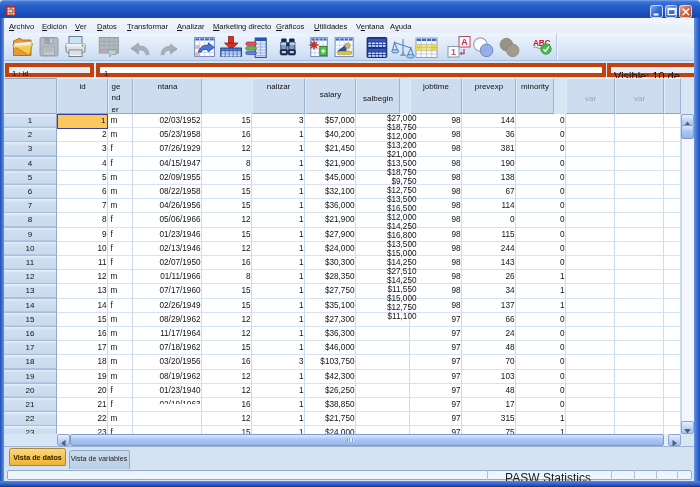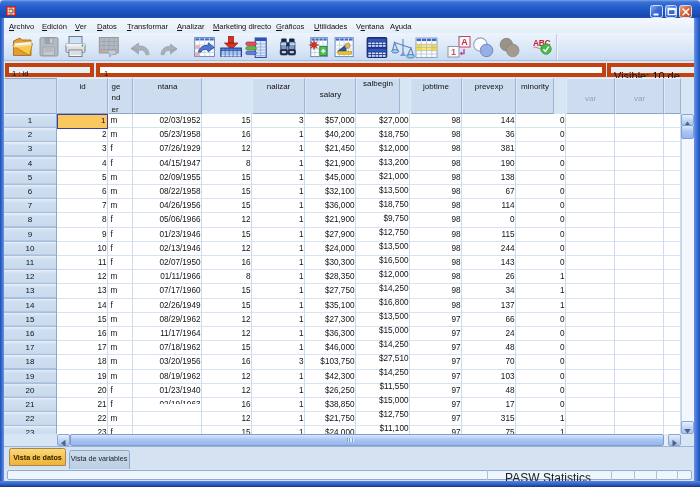--- a/index.html
+++ b/index.html
@@ -270,21 +270,21 @@
       </div>
 </div>
 <div class="h ab" style="left:4px;top:78px;width:53px;height:36px;border-top:1px solid #8ba6c6"></div>
 <div class="h ab" style="left:57px;top:78px;width:51px;height:36px;padding-top:2.5px">id</div>
 <div class="h ab" style="left:108px;top:78px;width:25px;height:36px">
       <div style="text-align:left;padding-left:2.5px;line-height:11.7px;padding-top:1.5px">ge<br>nd<br>er</div>
     </div>
 <div class="h ab" style="left:133px;top:78px;width:69px;height:36px;padding-top:2.5px">ntana</div>
 <div class="h ab" style="left:252px;top:78px;width:53px;height:36px;padding-top:2.5px">nalizar</div>
 <div class="h ab" style="left:305px;top:78px;width:51px;height:36px;padding-top:11px">salary</div>
-<div class="h ab" style="left:356px;top:78px;width:44px;height:36px;padding-top:0">salbegin</div>
+<div class="h ab" style="left:356px;top:78px;width:44px;height:36px;padding-top:15px">salbegin</div>
 <div class="h ab" style="left:410px;top:78px;width:52px;height:36px;padding-top:2.5px">jobtime</div>
 <div class="h ab" style="left:462px;top:78px;width:54px;height:36px;padding-top:2.5px">prevexp</div>
 <div class="h ab" style="left:516px;top:78px;width:38px;height:36px;padding-top:2.5px">minority</div>
 <div class="h ab var" style="left:566px;top:78px;width:49px;height:36px;padding-top:15px">var</div>
 <div class="h ab var" style="left:615px;top:78px;width:49px;height:36px;padding-top:15px">var</div>
 <div class="h ab" style="left:664px;top:78px;width:17px;height:36px;padding-top:2.5px"></div>
 <div class="ab" style="left:4px;top:114px;width:53px;height:319.5px;overflow:hidden;background:repeating-linear-gradient(180deg,#e6eefa 0px,#cfdff1 3px,#c9daee 12.2px,#a9bed9 13.2px,#a9bed9 14.2px);border-right:1px solid #93a9c8">
       <div style="font-size:8px;color:#111;text-align:center;line-height:14.2px;white-space:pre-line">1
 2
 3
@@ -454,21 +454,21 @@
 $35,100
 $27,300
 $36,300
 $46,000
 $103,750
 $42,300
 $26,250
 $38,850
 $21,750
 $24,000</div>
-<div class="ab" style="left:356px;top:114px;width:53px;height:319.5px;overflow:hidden;font-size:8.2px;color:#111;text-align:right;padding-right:0.5px;line-height:14px;white-space:pre-line">$27,000
+<div class="ab" style="left:364px;top:114px;width:53px;height:319.5px;overflow:hidden;font-size:8.2px;color:#111;text-align:right;padding-right:0.5px;line-height:9px;white-space:pre-line">$27,000
 $18,750
 $12,000
 $13,200
 $21,000
 $13,500
 $18,750
 $9,750
 $12,750
 $13,500
 $16,500

